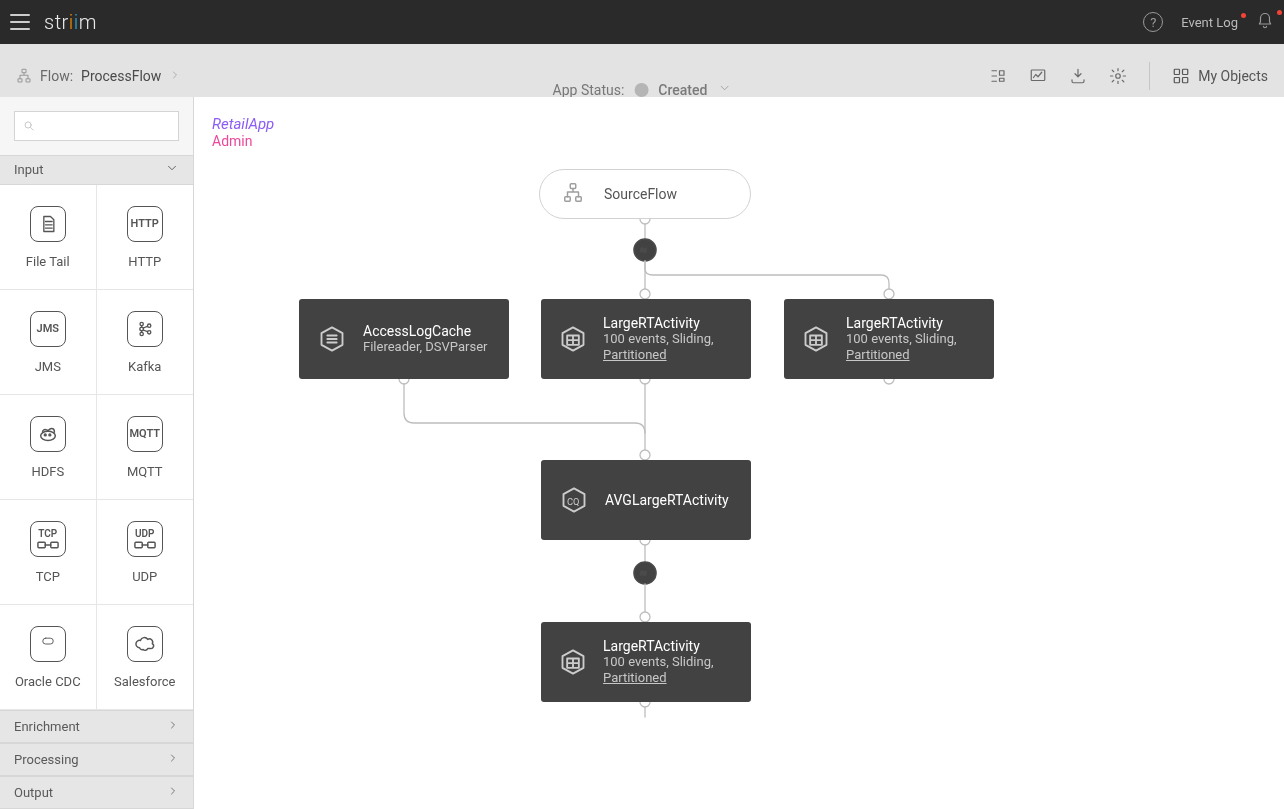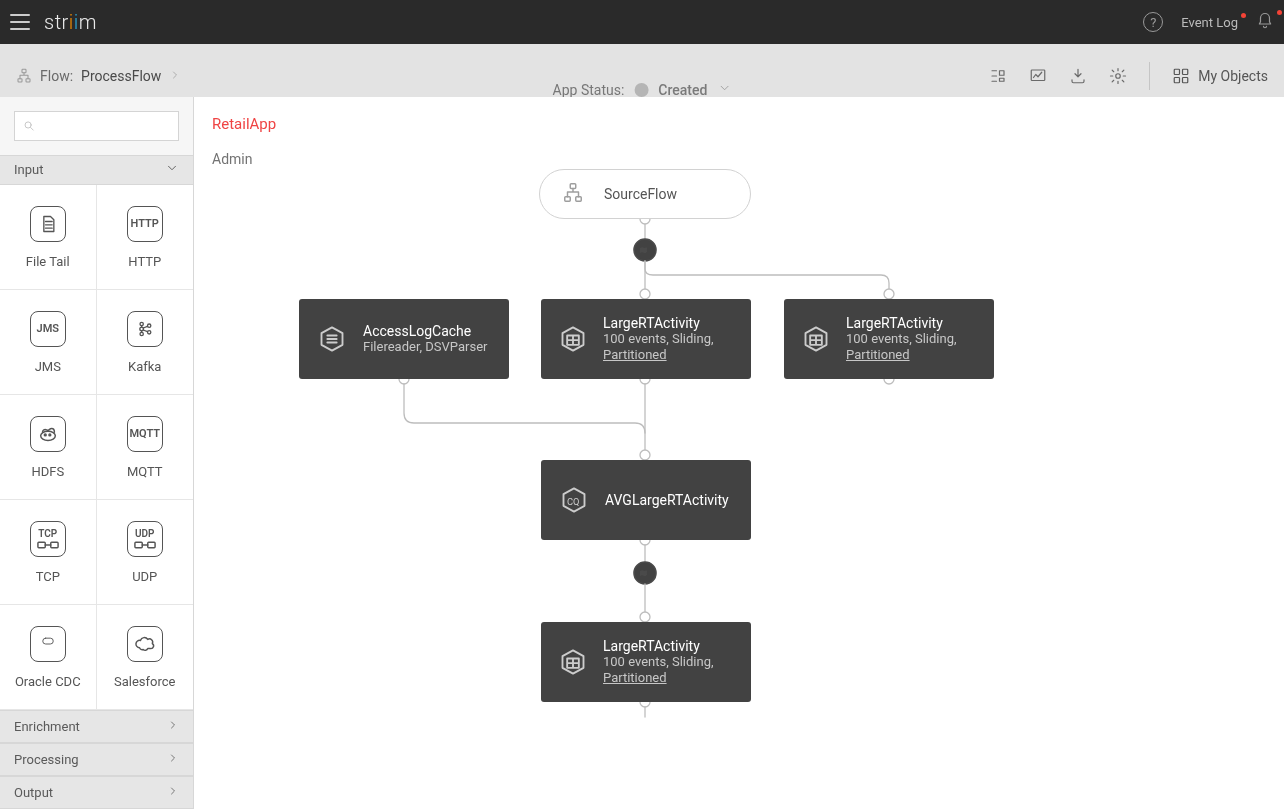--- a/index.html
+++ b/index.html
@@ -43,22 +43,22 @@
 .section-head.collapsed { cursor:pointer; }
 .palette { display:grid; grid-template-columns: 1fr 1fr; }
 .pal-cell { height:105px; border-right:1px solid #e6e6e6; border-bottom:1px solid #e6e6e6; display:flex; flex-direction:column; align-items:center; justify-content:center; gap:12px; color:#555; font-size:13px; background:#fff; }
 .pal-cell:nth-child(2n) { border-right:none; }
 .pal-icon { width:36px; height:36px; border:1.6px solid #555; border-radius:8px; display:flex; align-items:center; justify-content:center; font-size:11px; font-weight:600; color:#555; }
 .sidebar-bottom { margin-top:auto; }
 
 
 .canvas { position:absolute; top:97px; left:194px; right:0; bottom:0; background:#fff; }
 .app-title-block { position:absolute; top:18px; left:18px; }
-.app-title { font-size:15px; color:#ef4444; }
-.app-sub { font-size:14px; color:#737373;margin-top:18px; }
+.app-title { font-size:15px; color:#8b5cf6;font-style:italic; }
+.app-sub { font-size:14px; color:#ec4899; }
 
 .edges { position:absolute; top:0; left:0; width:100%; height:100%; pointer-events:none; }
 .edges path, .edges line { stroke:#bdbdbd; stroke-width:1.3; fill:none; }
 .edges circle.port { fill:#fff; stroke:#bdbdbd; stroke-width:1.3; }
 .edges circle.streamdot { fill:#424242; }
 .edges text.wave { fill:#fff; font-size:12px; }
 
 .node { position:absolute; border-radius:3px; }
 .node.light { background:#fff; border:1px solid #d2d2d2; height:50px; display:flex; align-items:center; padding:0 22px; gap:20px; border-radius:25px; }
 .node.light .nicon svg { width:22px; height:22px; stroke:#9e9e9e; }

